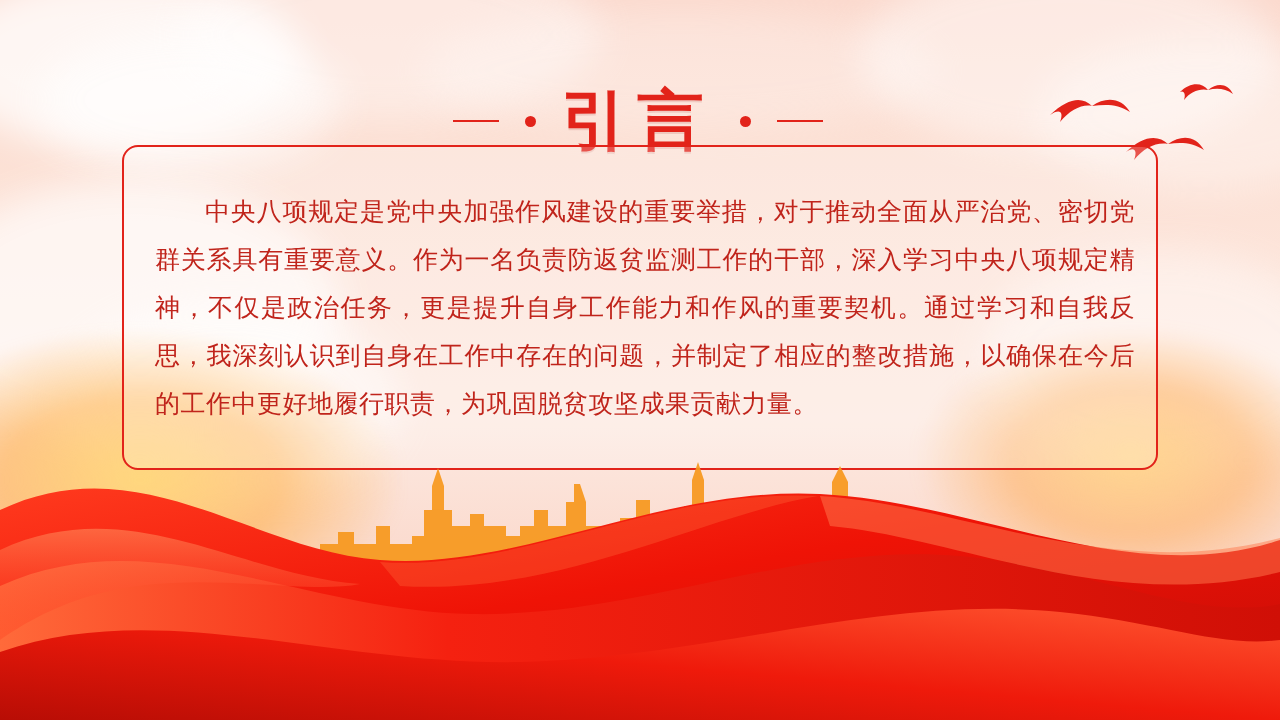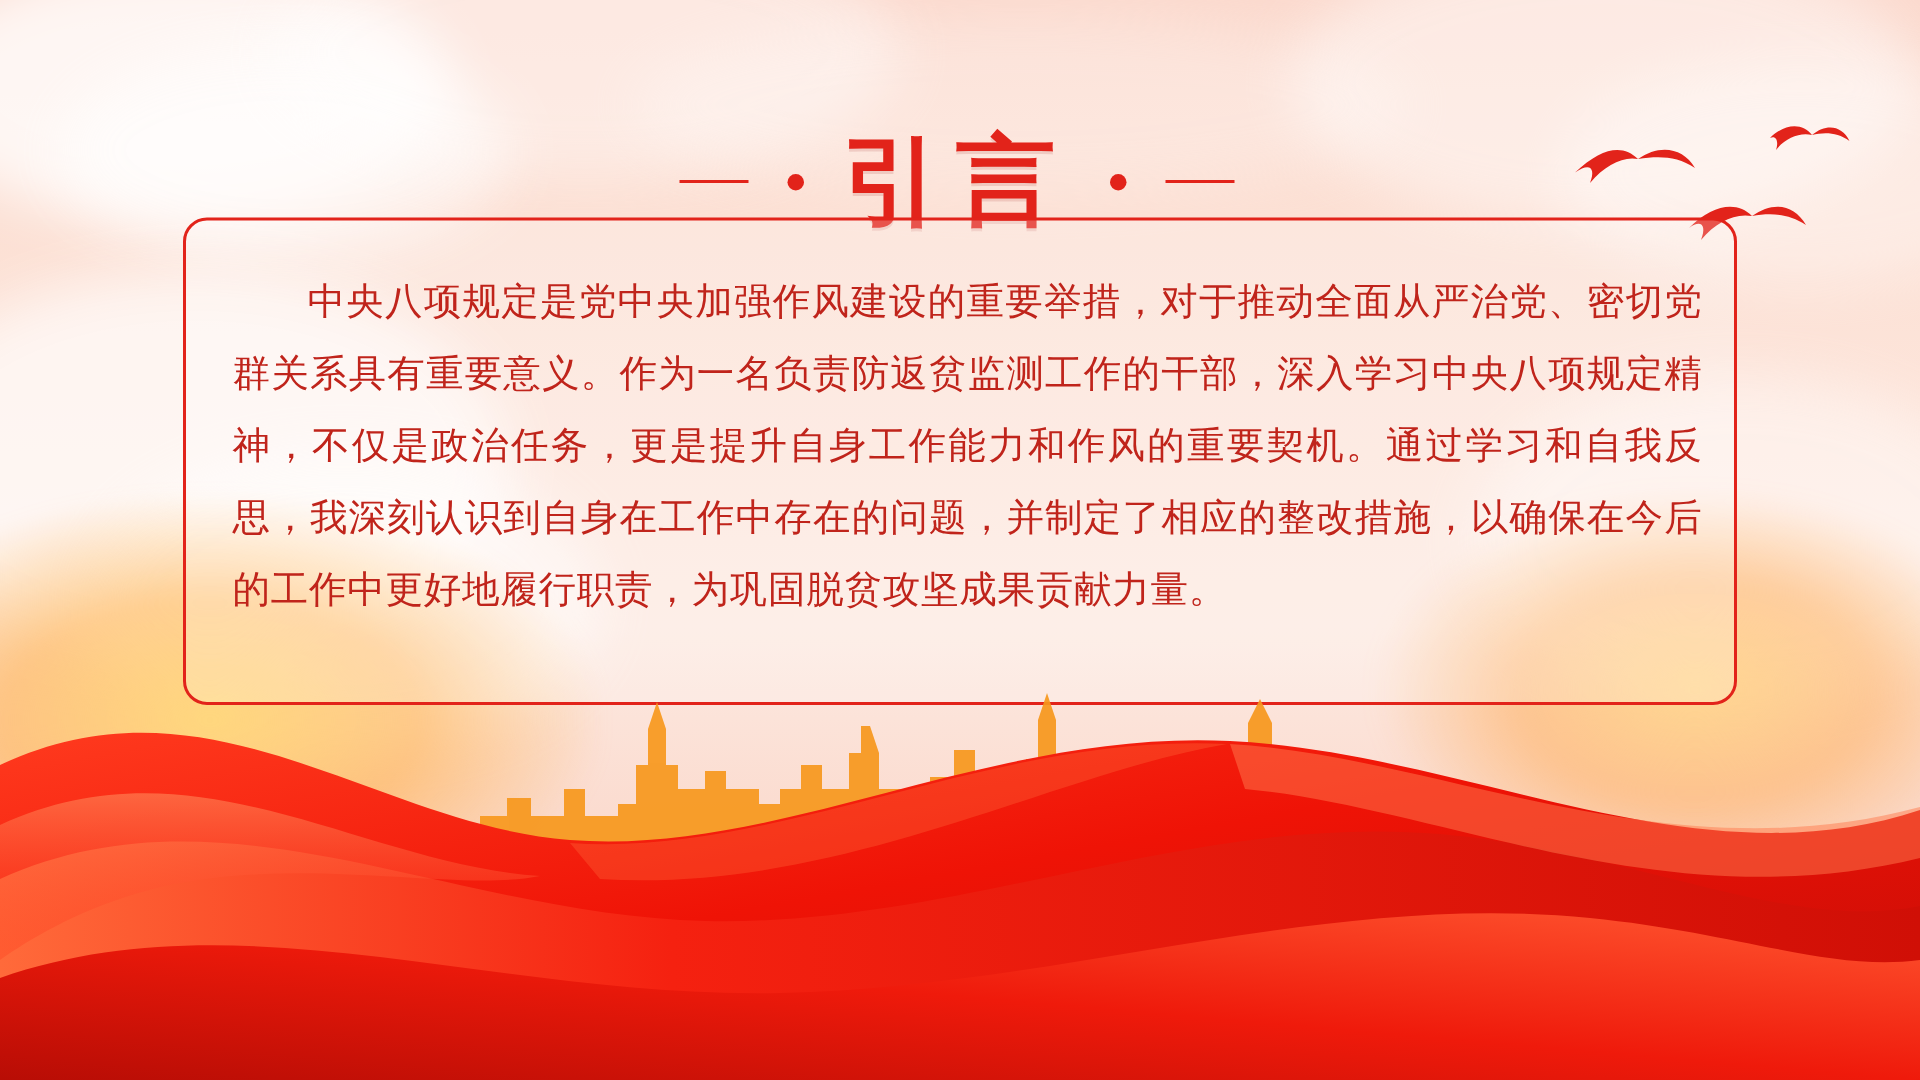--- a/index.html
+++ b/index.html
@@ -91,23 +91,23 @@
     width: 1036px;
     height: 325px;
     border: 2px solid #e2231a;
     border-radius: 16px;
     background: rgba(255,255,255,0.22);
     box-sizing: border-box;
   }
   .body-text {
     position: absolute;
     left: 155px;
-    top: 177px;
+    top: 190px;
     width: 980px;
-    font-family: Liberation Sans, sans-serif;
+    font-family: Liberation Mono, monospace;
     font-size: 25px;
     line-height: 48px;
     color: #c0241b;
     text-align: justify;
     text-indent: 2em;
     letter-spacing: .5px;
   }
 
   
   .skyline { position: absolute; left: 320px; bottom: 150px; width: 660px; height: 130px; }

